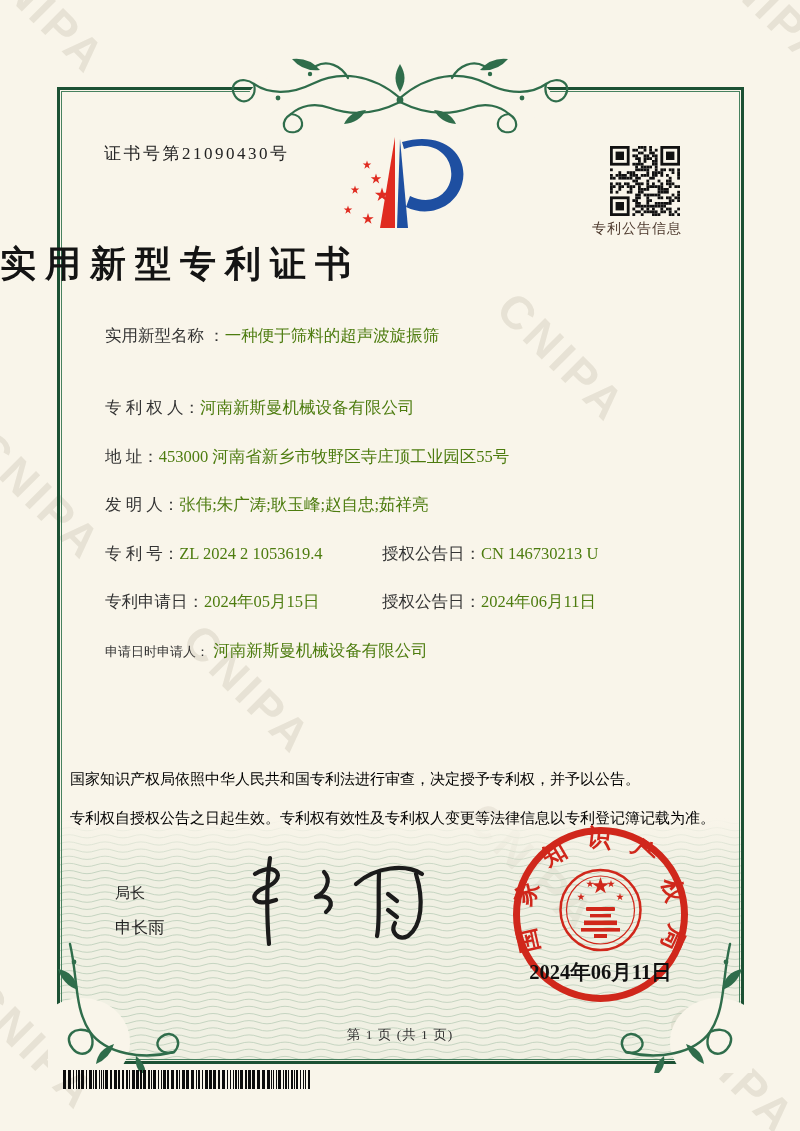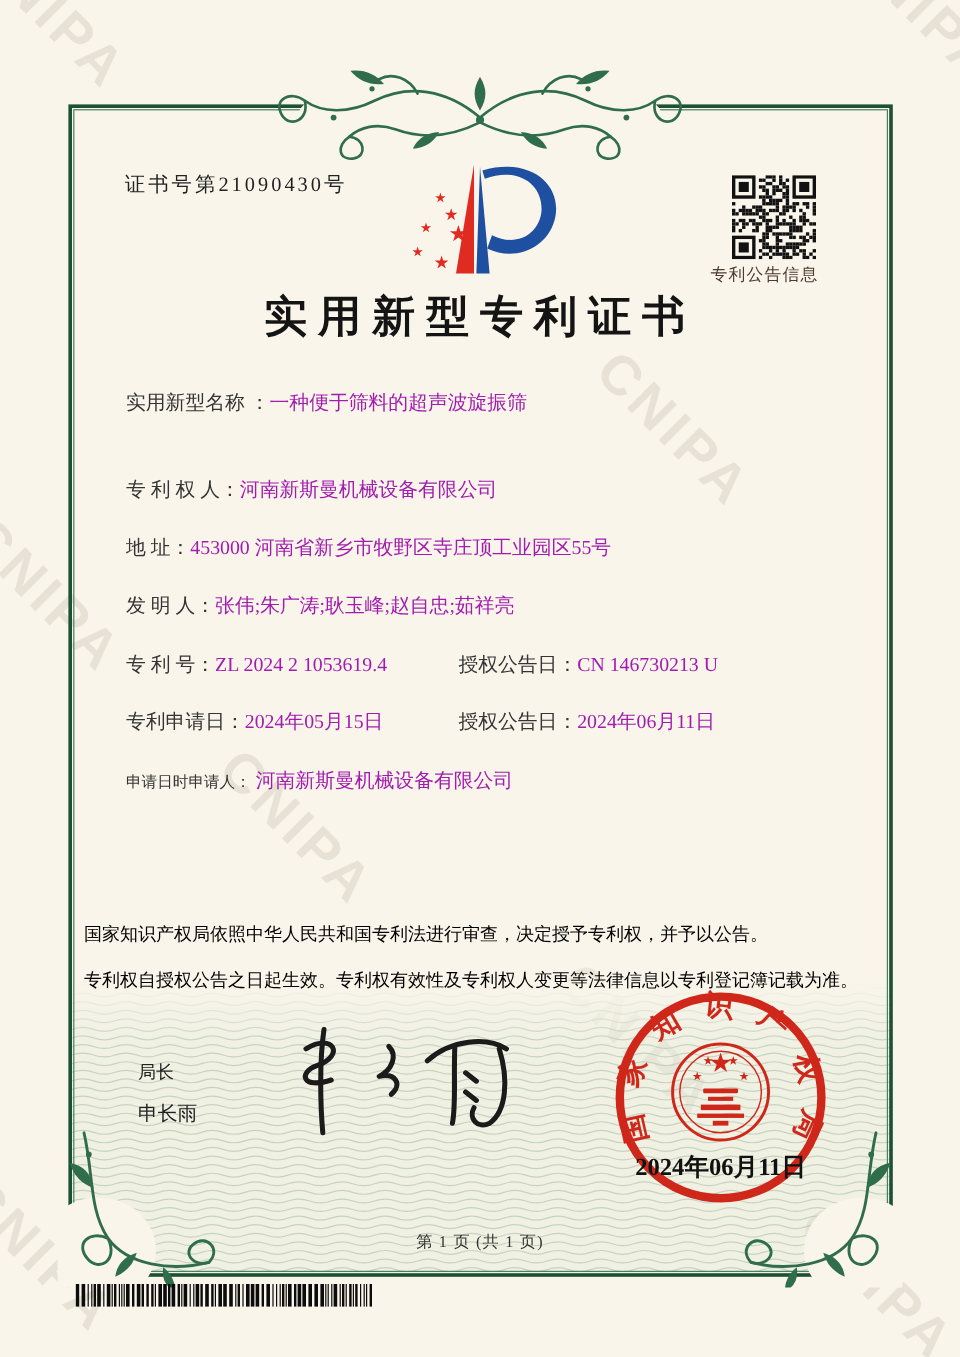--- a/index.html
+++ b/index.html
@@ -38,26 +38,26 @@
   .orn-bl{left:48px;top:938px;}
   .orn-br{left:612px;top:938px;transform:scaleX(-1);}
   
   .certno{position:absolute;left:104px;top:142px;z-index:5;
     font-size:17px;letter-spacing:2.5px;color:#222;}
   .logo{position:absolute;left:338px;top:134px;z-index:5;}
   .qr{position:absolute;left:610px;top:146px;z-index:5;}
   .qr-caption{position:absolute;left:592px;top:220px;width:106px;z-index:5;
     font-size:14px;color:#4e3a2e;letter-spacing:1px;}
   .title{position:absolute;left:0;top:240px;width:100%;z-index:5;
-    text-align:center;font-size:36px;font-weight:bold;letter-spacing:9px;color:#141414;}
+    font-size:36px;font-weight:bold;letter-spacing:9px;color:#141414;}
   
   .row{position:absolute;left:105px;width:620px;z-index:5;
     font-size:16.5px;line-height:24px;color:#343434;white-space:nowrap;}
   .row .lab{color:#343434;}
-  .row .val{color:#a21caf;}
+  .row .val{color:#4d7c0f;}
   .row .col2{position:absolute;left:277px;top:0;}
   .r0{top:324px;} .r1{top:396px;} .r2{top:445px;} .r3{top:493px;}
   .r4{top:542px;} .r5{top:590px;} .r6{top:639px;} .r7{top:687px;}
   .small-label{font-size:13px;letter-spacing:0;}
   
   .statement{position:absolute;left:70px;top:760px;width:660px;z-index:5;
     font-size:15px;line-height:39px;text-align:left;color:#000000;}
   
   .sig-title{position:absolute;left:115px;top:884px;z-index:6;
     font-family:Liberation Mono, monospace;font-size:15px;color:#222;}

